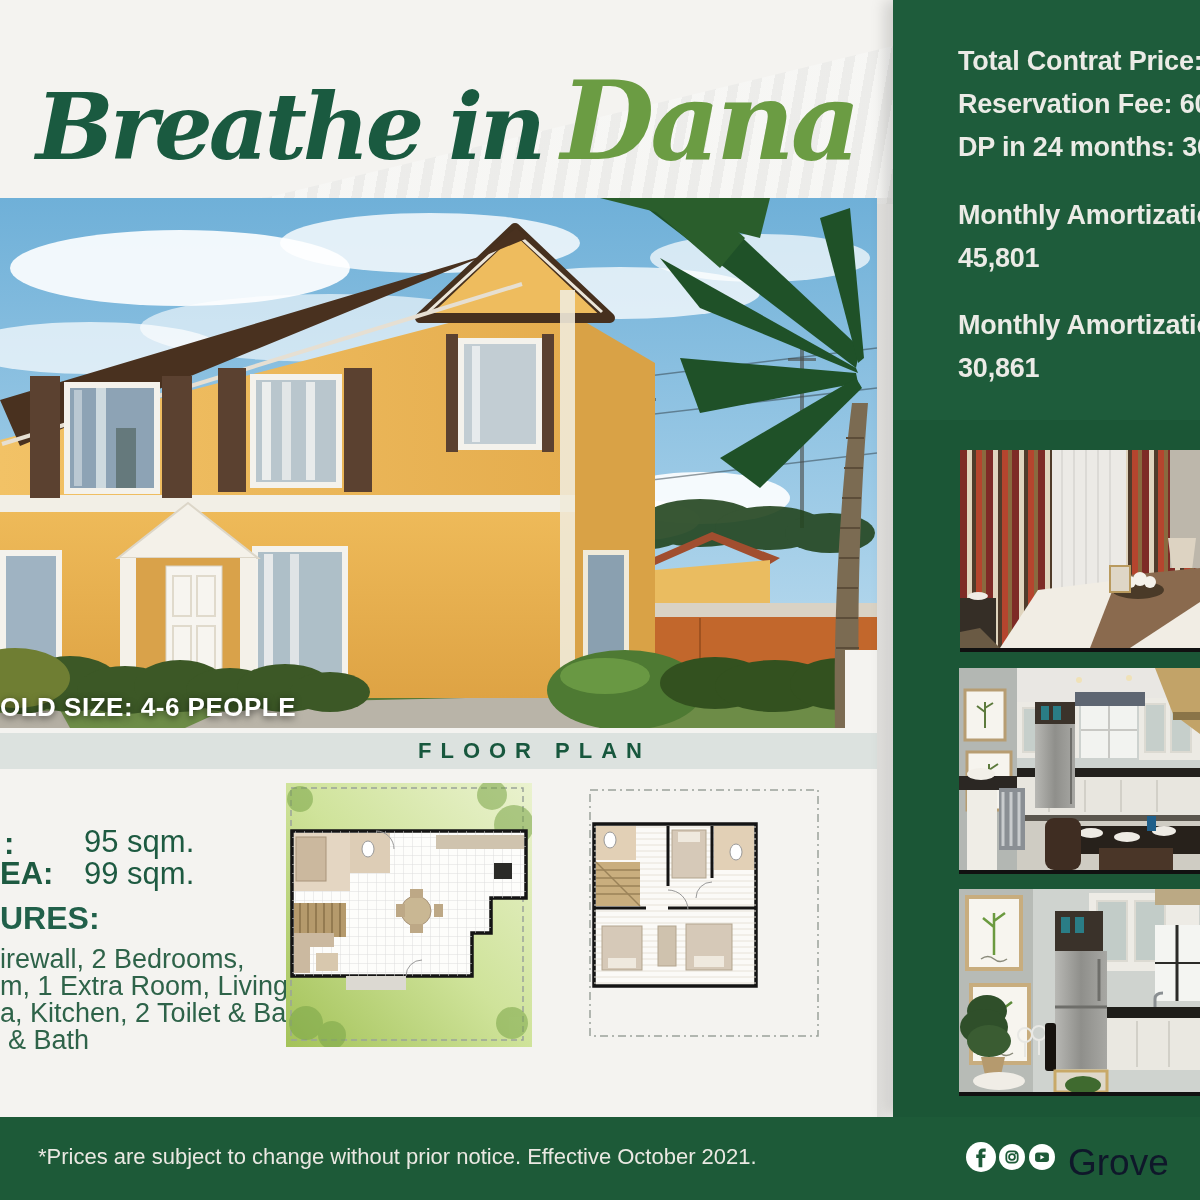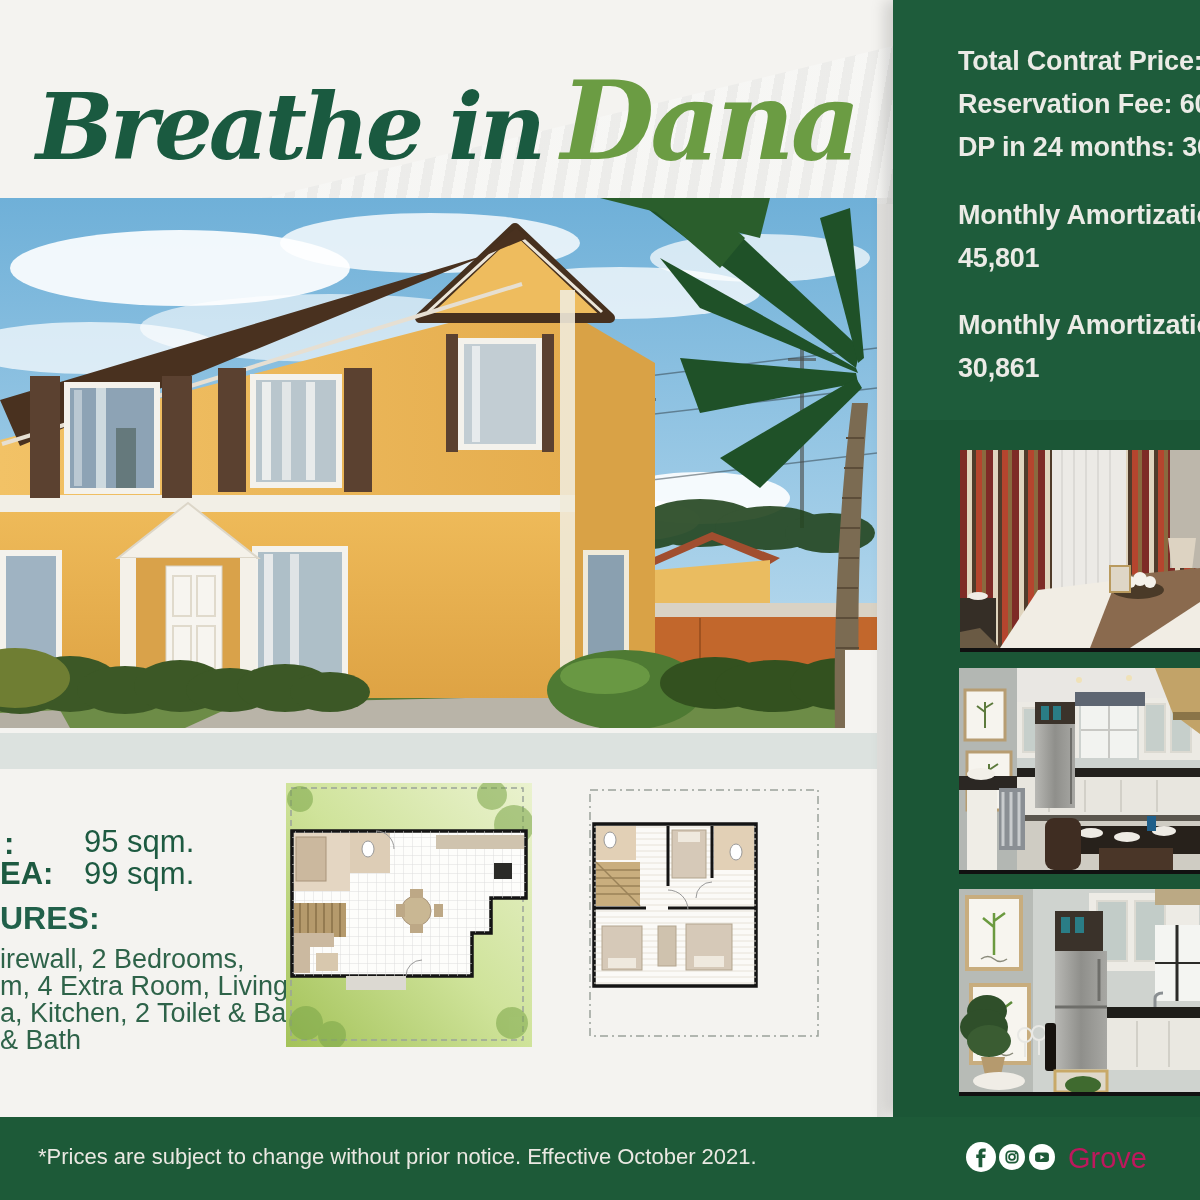--- a/index.html
+++ b/index.html
@@ -43,21 +43,21 @@
   
   .side-panel{left:893px;top:0;width:307px;height:1117px;background:#1e5c3b;
     box-shadow:-8px 0 14px rgba(0,0,0,.15);}
   .panel-lower{left:893px;top:420px;width:307px;height:697px;background:#1b5636;}
   .price{color:#ebebe6;font-weight:bold;font-size:27px;letter-spacing:-.2px;white-space:nowrap;}
   .side-photo{background:#111;}
 
   
   .footer{left:0;top:1117px;width:1200px;height:83px;background:#1d5a38;}
   .disclaimer{left:38px;top:1144px;font-size:22px;color:#eae8e2;white-space:nowrap;}
-  .handle{left:1068px;top:1142px;font-size:29px;color:#be185d;white-space:nowrap;}
+  .handle{left:1068px;top:1142px;font-size:37px;color:#0f172a;white-space:nowrap;}
   .sicon{cursor:pointer;}
 </style>
 </head>
 <body>
 
 <div class="canvas">
 
   <div class="abs roof-tex"></div>
 
   <div class="abs page-title">
@@ -217,32 +217,34 @@
         <polygon points="858,165 820,20 850,10 864,160"></polygon>
       </g>
       <g fill="#2a5e2c">
         <polygon points="600,0 760,40 770,0"></polygon>
         <polygon points="640,0 720,70 745,40 700,0"></polygon>
       </g>
     </svg>
   </div>
   <div class="abs photo-notch"></div>
   <div class="abs gap-shadow"></div>
+  <div class="abs household">OLD SIZE: 4-6 PEOPLE</div>
 
   <div class="abs band"></div>
+  <div class="abs band-label">FLOOR PLAN</div>
 
   <div class="abs spec a-lab" style="left:4px;top:826px;">:</div>
   <div class="abs spec a-val" style="left:84px;top:824px;">95 sqm.</div>
   <div class="abs spec a-lab" style="left:0;top:856px;">EA:</div>
   <div class="abs spec a-val" style="left:84px;top:856px;">99 sqm.</div>
   <div class="abs f-head" style="left:0;top:900px;text-align:right;">URES:</div>
   <div class="abs f-line" style="left:0;top:944px;">irewall, 2 Bedrooms,</div>
-  <div class="abs f-line" style="left:0;top:971px;">m, 4 Extra Room, Living</div>
+  <div class="abs f-line" style="left:0;top:971px;">m, 1 Extra Room, Living</div>
   <div class="abs f-line" style="left:0;top:998px;">a, Kitchen, 2 Toilet &amp; Baths,</div>
-  <div class="abs f-line" style="left:0;top:1025px;">&amp; Bath</div>
+  <div class="abs f-line" style="left:8px;top:1025px;">&amp; Bath</div>
 
   <div class="abs" style="left:286px;top:783px;">
     <svg width="246" height="264" viewBox="0 0 246 264">
       <defs>
         <linearGradient id="lawn" x1="1" y1="0" x2="0" y2="1">
           <stop offset="0" stop-color="#eaf2cf"></stop>
             <stop offset=".5" stop-color="#cfe39a"></stop>
             <stop offset="1" stop-color="#a3c258"></stop>
         </linearGradient>
         <pattern id="grid" width="9" height="9" patternUnits="userSpaceOnUse">

